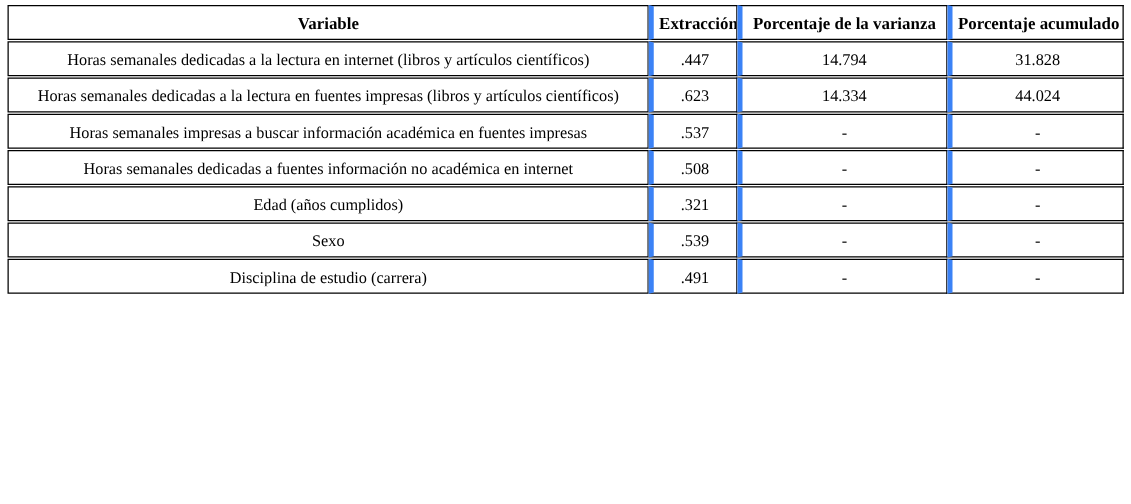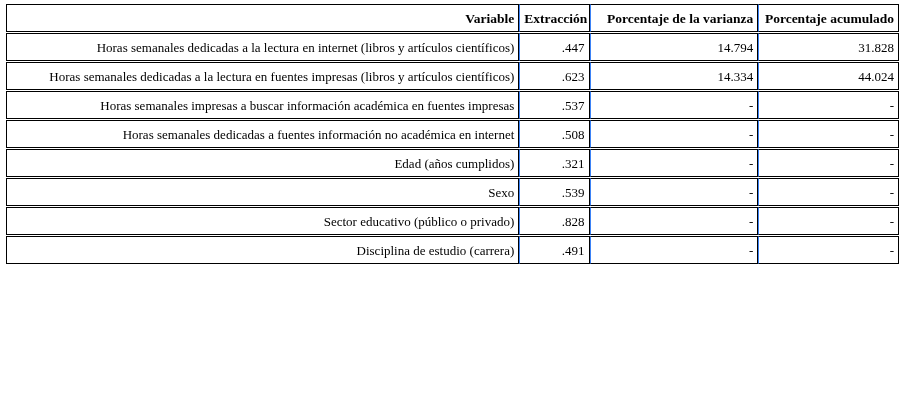--- a/index.html
+++ b/index.html
@@ -27,30 +27,30 @@
     border-spacing: 0 1px;
     table-layout: fixed;
     width: 893px;
   }
 
   .tbl td, .tbl th {
     border: 1px solid #000000;
     padding: 0;
     height: 26px;
     vertical-align: middle;
-    text-align: right;
+    text-align: center;
     font-weight: normal;
     font-size: 13px;
     line-height: 15px;
     background: #ffffff;
   }
 
   
   .tbl td + td, .tbl th + th {
-    border-left: 1px solid #3b82f6;
+    border-left: 4px solid #3b82f6;
     margin-left: 12px;
   }
 
   .col-var   { width: 511px; }
   .col-ext   { width: 70px;  }
   .col-var2  { width: 168px; }
   .col-acum  { width: 140px; }
 
   .tbl thead th {
     font-weight: bold;
@@ -171,34 +171,20 @@
           </td>
           <td>
             <span class="cell-txt">-</span>
           </td>
           <td>
             <span class="cell-txt">-</span>
           </td>
         </tr>
         <tr>
           <td>
-            <span class="cell-txt">Sector educativo (público o privado)</span>
-          </td>
-          <td>
-            <span class="cell-txt">.828</span>
-          </td>
-          <td>
-            <span class="cell-txt">-</span>
-          </td>
-          <td>
-            <span class="cell-txt">-</span>
-          </td>
-        </tr>
-        <tr>
-          <td>
             <span class="cell-txt">Disciplina de estudio (carrera)</span>
           </td>
           <td>
             <span class="cell-txt">.491</span>
           </td>
           <td>
             <span class="cell-txt">-</span>
           </td>
           <td>
             <span class="cell-txt">-</span>

